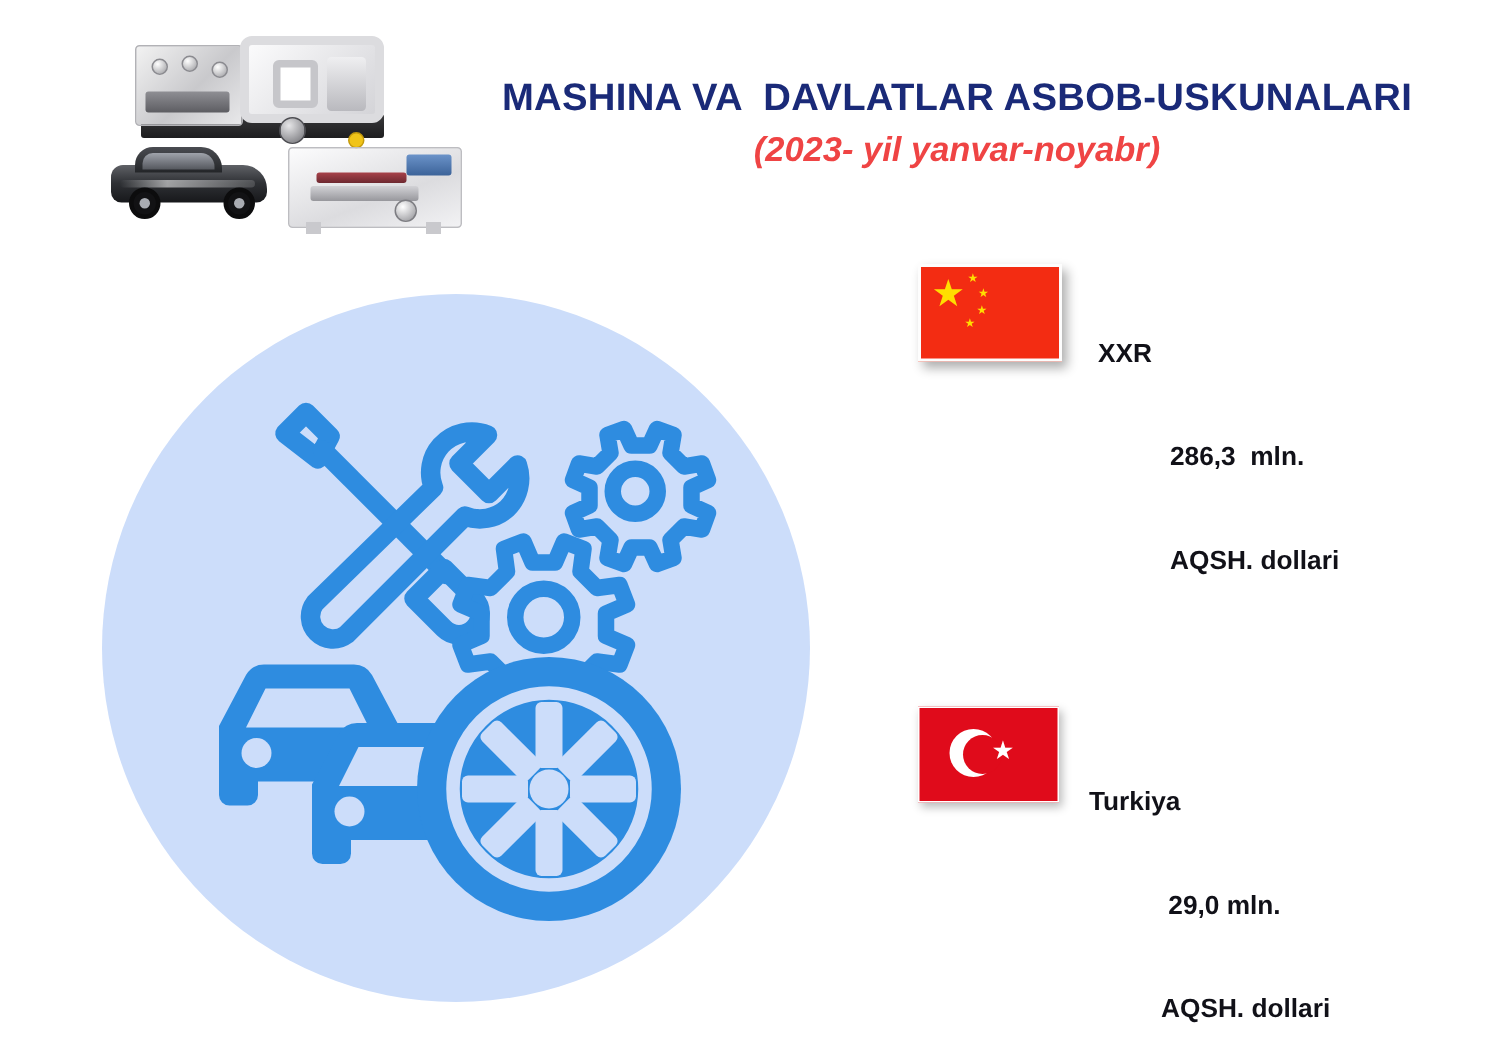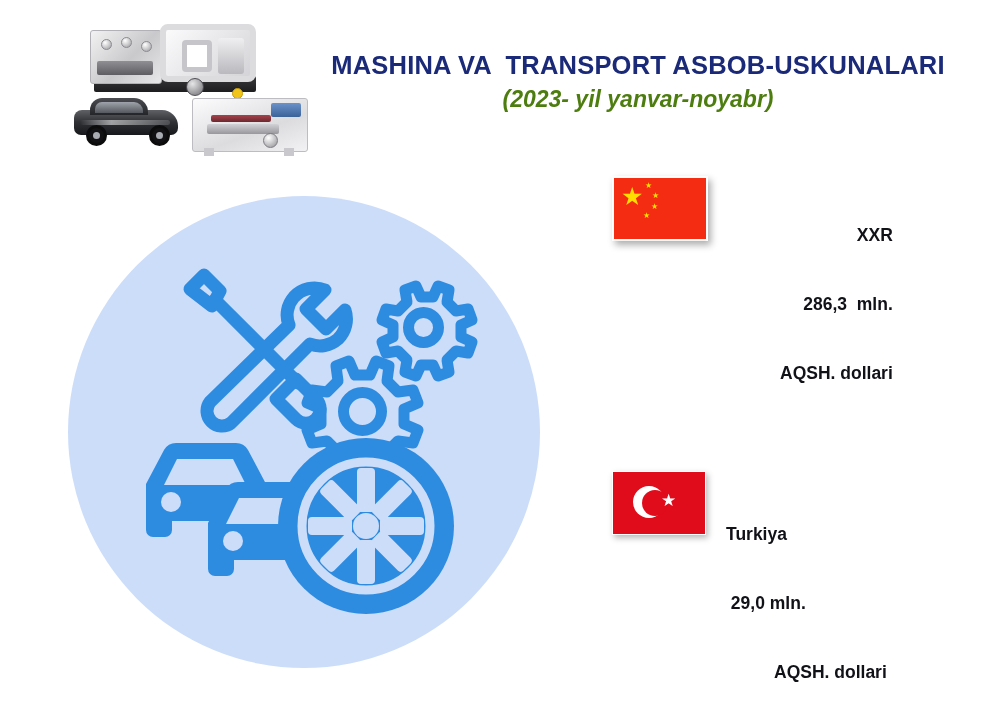--- a/index.html
+++ b/index.html
@@ -232,21 +232,21 @@
     font-weight: bold;
     color: #1a2a78;
     letter-spacing: .2px;
     line-height: 31px;
     white-space: pre;
   }
   .subtitle-line {
     font-size: 23px;
     font-style: italic;
     font-weight: bold;
-    color: #4d7c0f;
+    color: #ef4444;
     line-height: 32px;
     margin-top: 2px;
   }
 
   
   #illustration-circle {
     position: absolute;
     left: 68px;
     top: 196px;
     width: 472px;
@@ -282,42 +282,42 @@
   }
   .country-text {
     margin-left: 14px;
     color: #111118;
     font-weight: bold;
     font-size: 17.5px;
     line-height: 23px;
     white-space: pre;
   }
   .country-name { display: block; }
-  .country-value { display: block; }
+  .country-value { display: block; margin-left: 48px; }
   .country-unit { display: block; margin-left: 48px; }
 
   
   .row-china { top: 8px; }
   .row-china .flag {
     width: 92px; height: 61px;
     background: #f32c12;
     border: 2px solid #fdfdfd;
     box-shadow: 3px 4px 7px rgba(0,0,0,.32);
   }
   .cn-star {
     position: absolute;
     color: #ffde00;
     line-height: 1;
   }
   .cn-star.big { left: 7px; top: 6px; font-size: 25px; }
   .cn-star.s1 { left: 31px; top: 4px;  font-size: 8px; }
   .cn-star.s2 { left: 38px; top: 14px; font-size: 8px; }
   .cn-star.s3 { left: 37px; top: 25px; font-size: 8px; }
   .cn-star.s4 { left: 29px; top: 34px; font-size: 8px; }
-  .row-china .country-text { margin-left: 24px; padding-top: 2px; text-align: right; }
+  .row-china .country-text { margin-left: 24px; padding-top: 2px; }
 
   
   .row-turkey { top: 48px; }
   .row-turkey .flag {
     width: 92px; height: 62px;
     background: #e00b1b;
     border: 1px solid #ffffff;
     box-shadow: 2px 3px 6px rgba(0,0,0,.28);
   }
   .tr-crescent {
@@ -376,21 +376,21 @@
       <div class="m2-redbar"></div>
       <div class="m2-greybar"></div>
       <div class="m2-dial"></div>
     </div>
     <div class="m2-leg" style="left:16px;"></div>
     <div class="m2-leg" style="left:96px;"></div>
   </div>
 </div>
 
 <div id="title-block">
-  <div class="title-line">MASHINA VA  TRANSPORT ASBOB-USKUNALARI</div>
+  <div class="title-line">MASHINA VA  DAVLATLAR ASBOB-USKUNALARI</div>
   <div class="subtitle-line">(2023- yil yanvar-noyabr)</div>
 </div>
 
 <div id="illustration-circle">
   <svg id="illustration-icons" viewBox="0 0 472 472">
     <g fill="none" stroke="#2e8ce0" stroke-width="13" stroke-linecap="round" stroke-linejoin="round">
 
       <path d="M122 93 L136 79 L152 95 L144 110 Z"></path>
       <path d="M147 104 L230 187"></path>
       <path d="M228 183 L248 203 a14 14 0 0 1 -20 20 L208 203 Z"></path>

